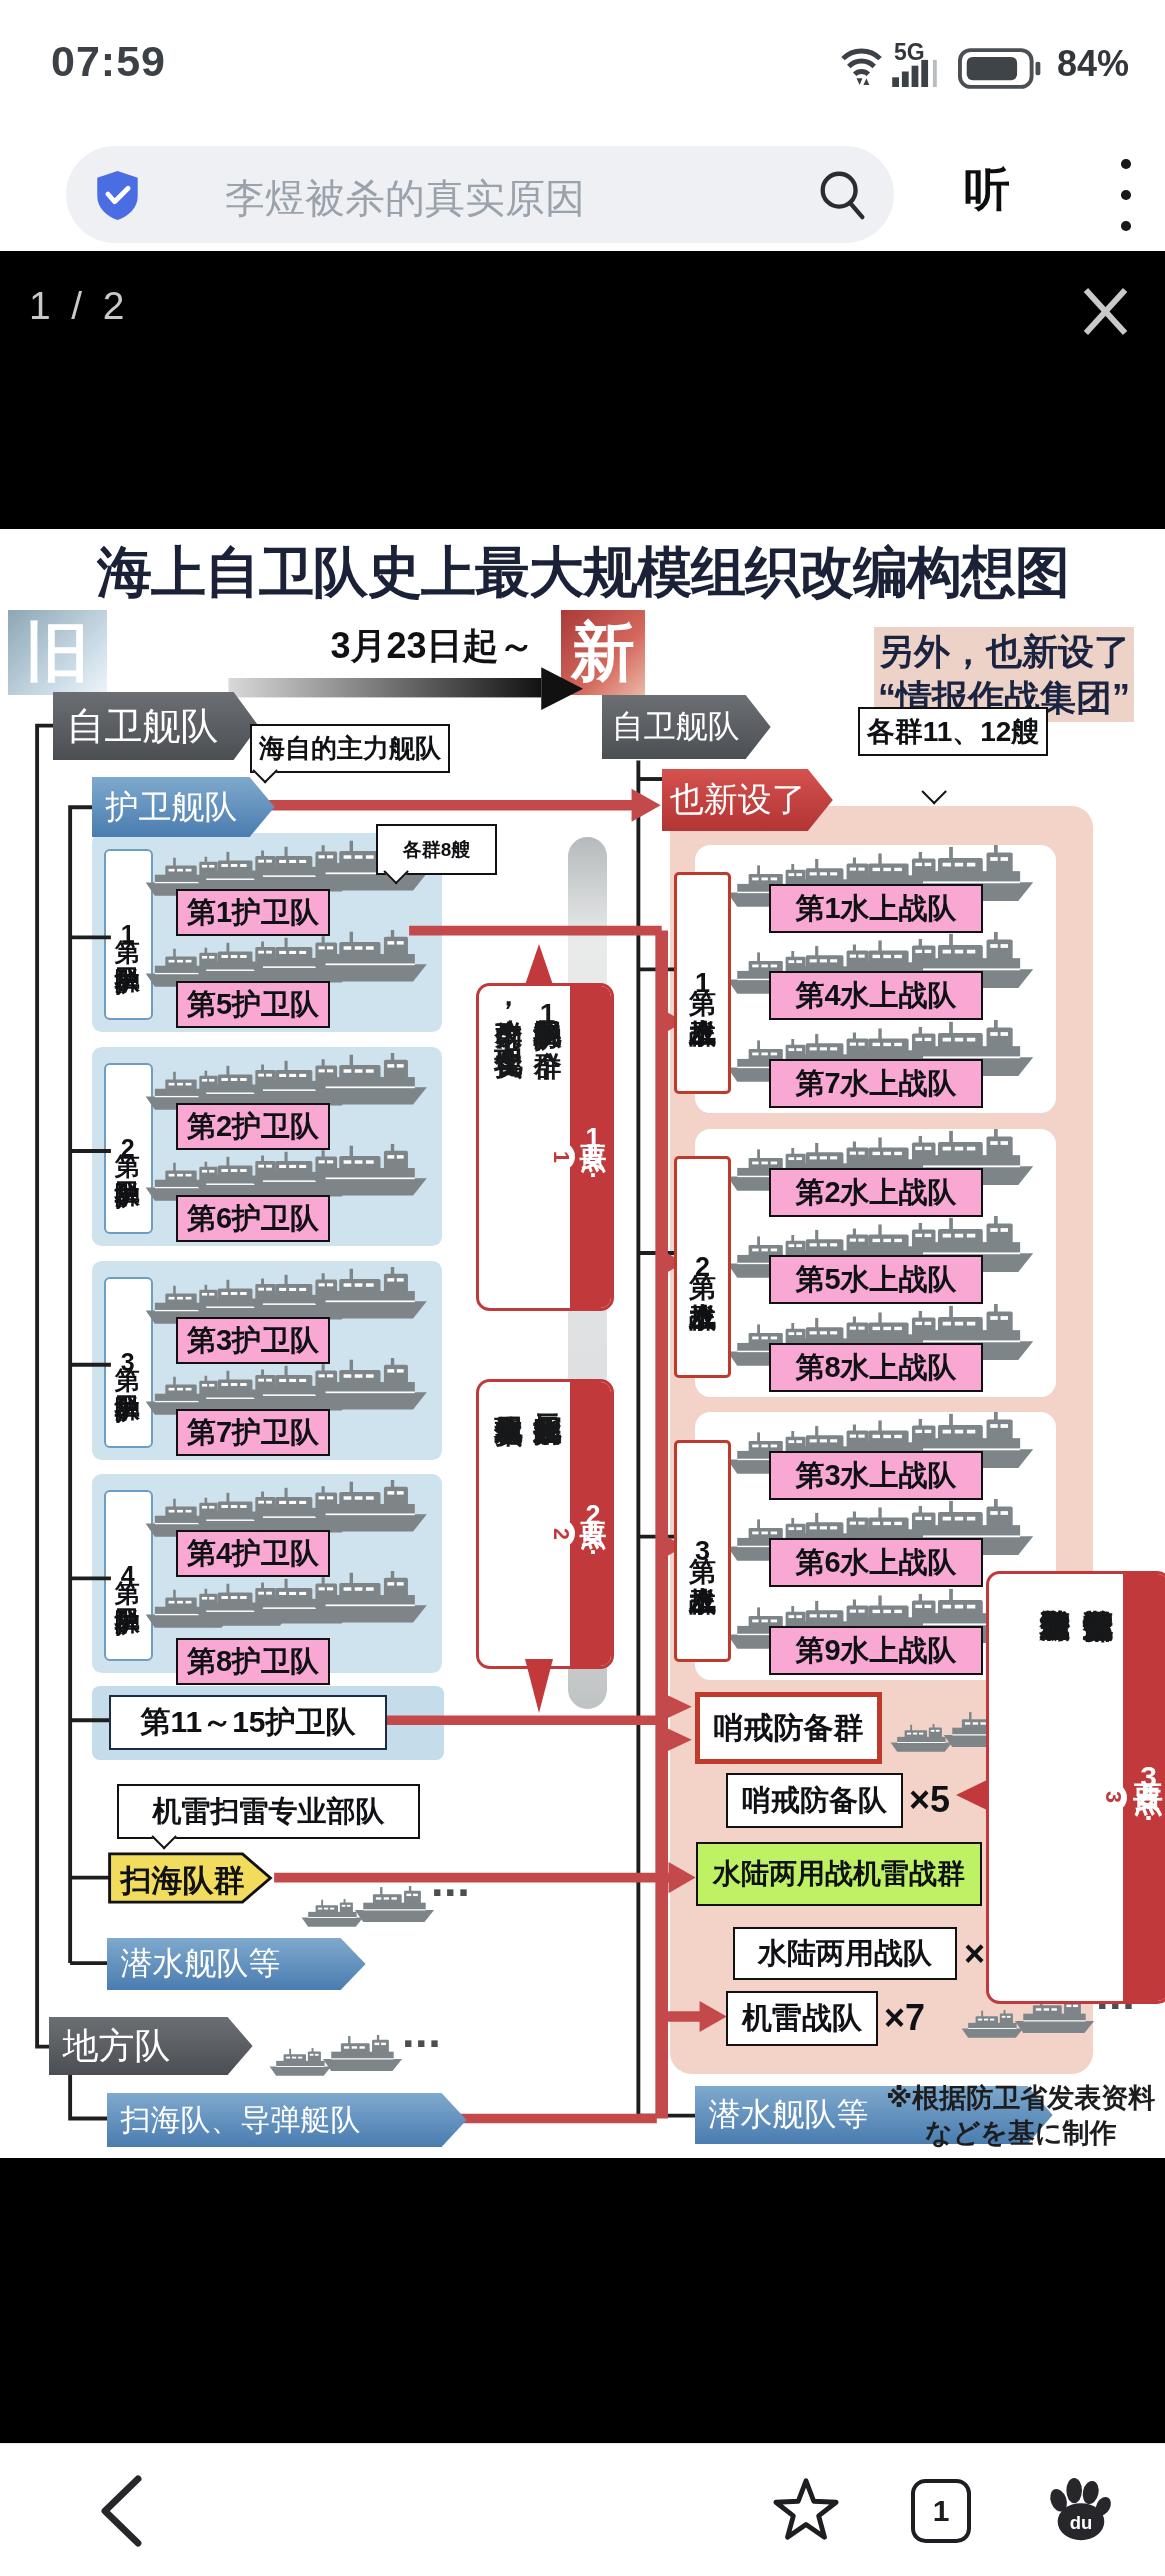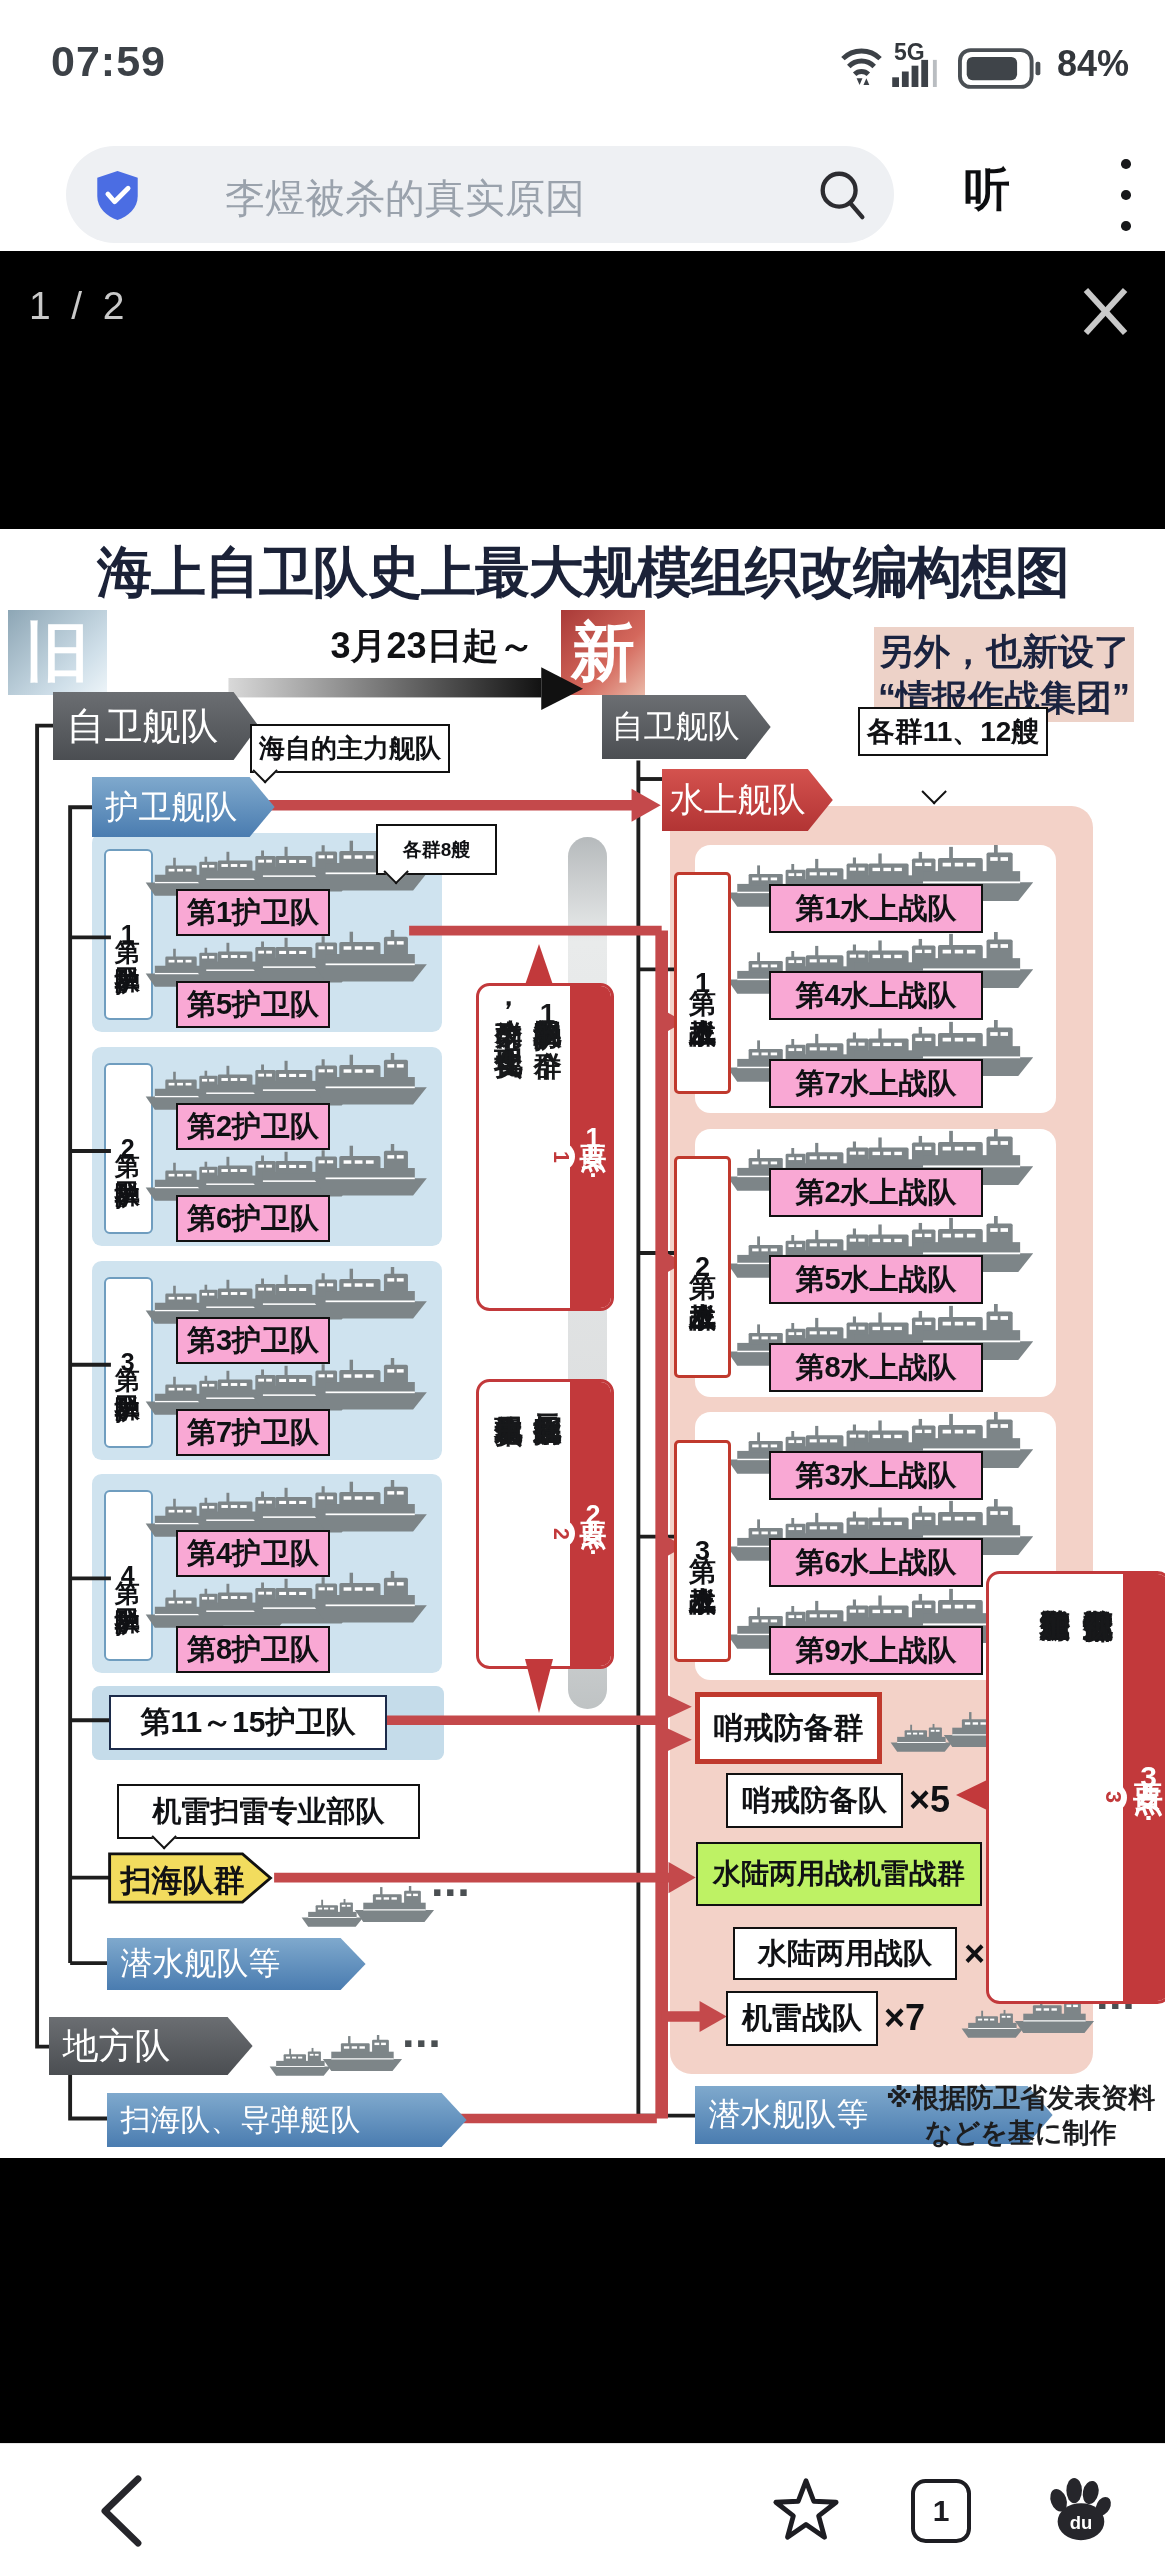--- a/index.html
+++ b/index.html
@@ -216,21 +216,21 @@
       <use href="#shipSym" x="122" y="7" width="124" height="57"></use>
       <use href="#shipSym" x="192" y="0" width="138" height="63"></use>
     </svg>
   <div class="ulabel" style="top:56px">第4护卫队</div>
   <svg class="fleet" width="291" height="68" viewBox="0 0 330 78" style="position:absolute;left:49px;top:97px">
       <use href="#shipSym" x="0" y="20" width="106" height="48"></use>
       <use href="#shipSym" x="58" y="13" width="116" height="53"></use>
       <use href="#shipSym" x="122" y="7" width="124" height="57"></use>
       <use href="#shipSym" x="192" y="0" width="138" height="63"></use>
     </svg>
-  <div class="ulabel" style="top:152px">第8护卫队</div>
+  <div class="ulabel" style="top:164px">第8护卫队</div>
 </div>
 
 <div class="ngroup" style="top:845px">
   <svg class="fleet" width="321" height="74" viewBox="0 0 330 78" style="position:absolute;left:25px;top:0px">
       <use href="#shipSym" x="0" y="20" width="106" height="48"></use>
       <use href="#shipSym" x="58" y="13" width="116" height="53"></use>
       <use href="#shipSym" x="122" y="7" width="124" height="57"></use>
       <use href="#shipSym" x="192" y="0" width="138" height="63"></use>
     </svg>
   <div class="ulabel" style="top:39px">第1水上战队</div>
@@ -347,21 +347,21 @@
   <polygon points="557,687 557,731 600,709" fill="#111"></polygon>
 </svg>
 
 <div class="nglabel" style="top:872px">第1水上战群</div>
 <div class="nglabel" style="top:1156px">第2水上战群</div>
 <div class="nglabel" style="top:1440px">第3水上战群</div>
 
 <div class="abs alab dk" style="left:53px;top:692px;width:192px;height:68px;font-size:38px">自卫舰队</div>
 <div class="abs alab bl" style="left:92px;top:777px;width:169px;height:60px;font-size:33px">护卫舰队</div>
 <div class="abs alab dk" style="left:602px;top:695px;width:159px;height:64px;font-size:32px;padding-left:9.7px">自卫舰队</div>
-<div class="abs alab rd" style="left:662px;top:769px;width:163px;height:62px;font-size:34px;padding-left:7.8px">水上舰队</div>
+<div class="abs alab rd" style="left:662px;top:769px;width:163px;height:62px;font-size:34px;padding-left:7.8px">也新设了</div>
 <div class="abs alab bl" style="left:107px;top:1938px;width:245px;height:52px;font-size:32px">潜水舰队等</div>
 <div class="abs alab dk" style="left:49px;top:2017px;width:190px;height:58px;font-size:36px">地方队</div>
 <div class="abs alab bl" style="left:107px;top:2093px;width:346px;height:54px;font-size:30px">扫海队、导弹艇队</div>
 <div class="abs alab bl" style="left:695px;top:2086px;width:344px;height:58px;font-size:32px">潜水舰队等</div>
 
 <div class="abs" style="left:107px;top:1852px;width:167px;height:52px">
   <svg width="167" height="52" viewBox="0 0 172 54">
     <polygon points="2,2 140,2 169,27 140,52 2,52" fill="#f2dc5e" stroke="#111" stroke-width="3"></polygon>
   </svg>
   <span style="position:absolute;left:13.6px;top:7.8px;font-size:31px;font-weight:800;color:#101114">扫海队群</span>

